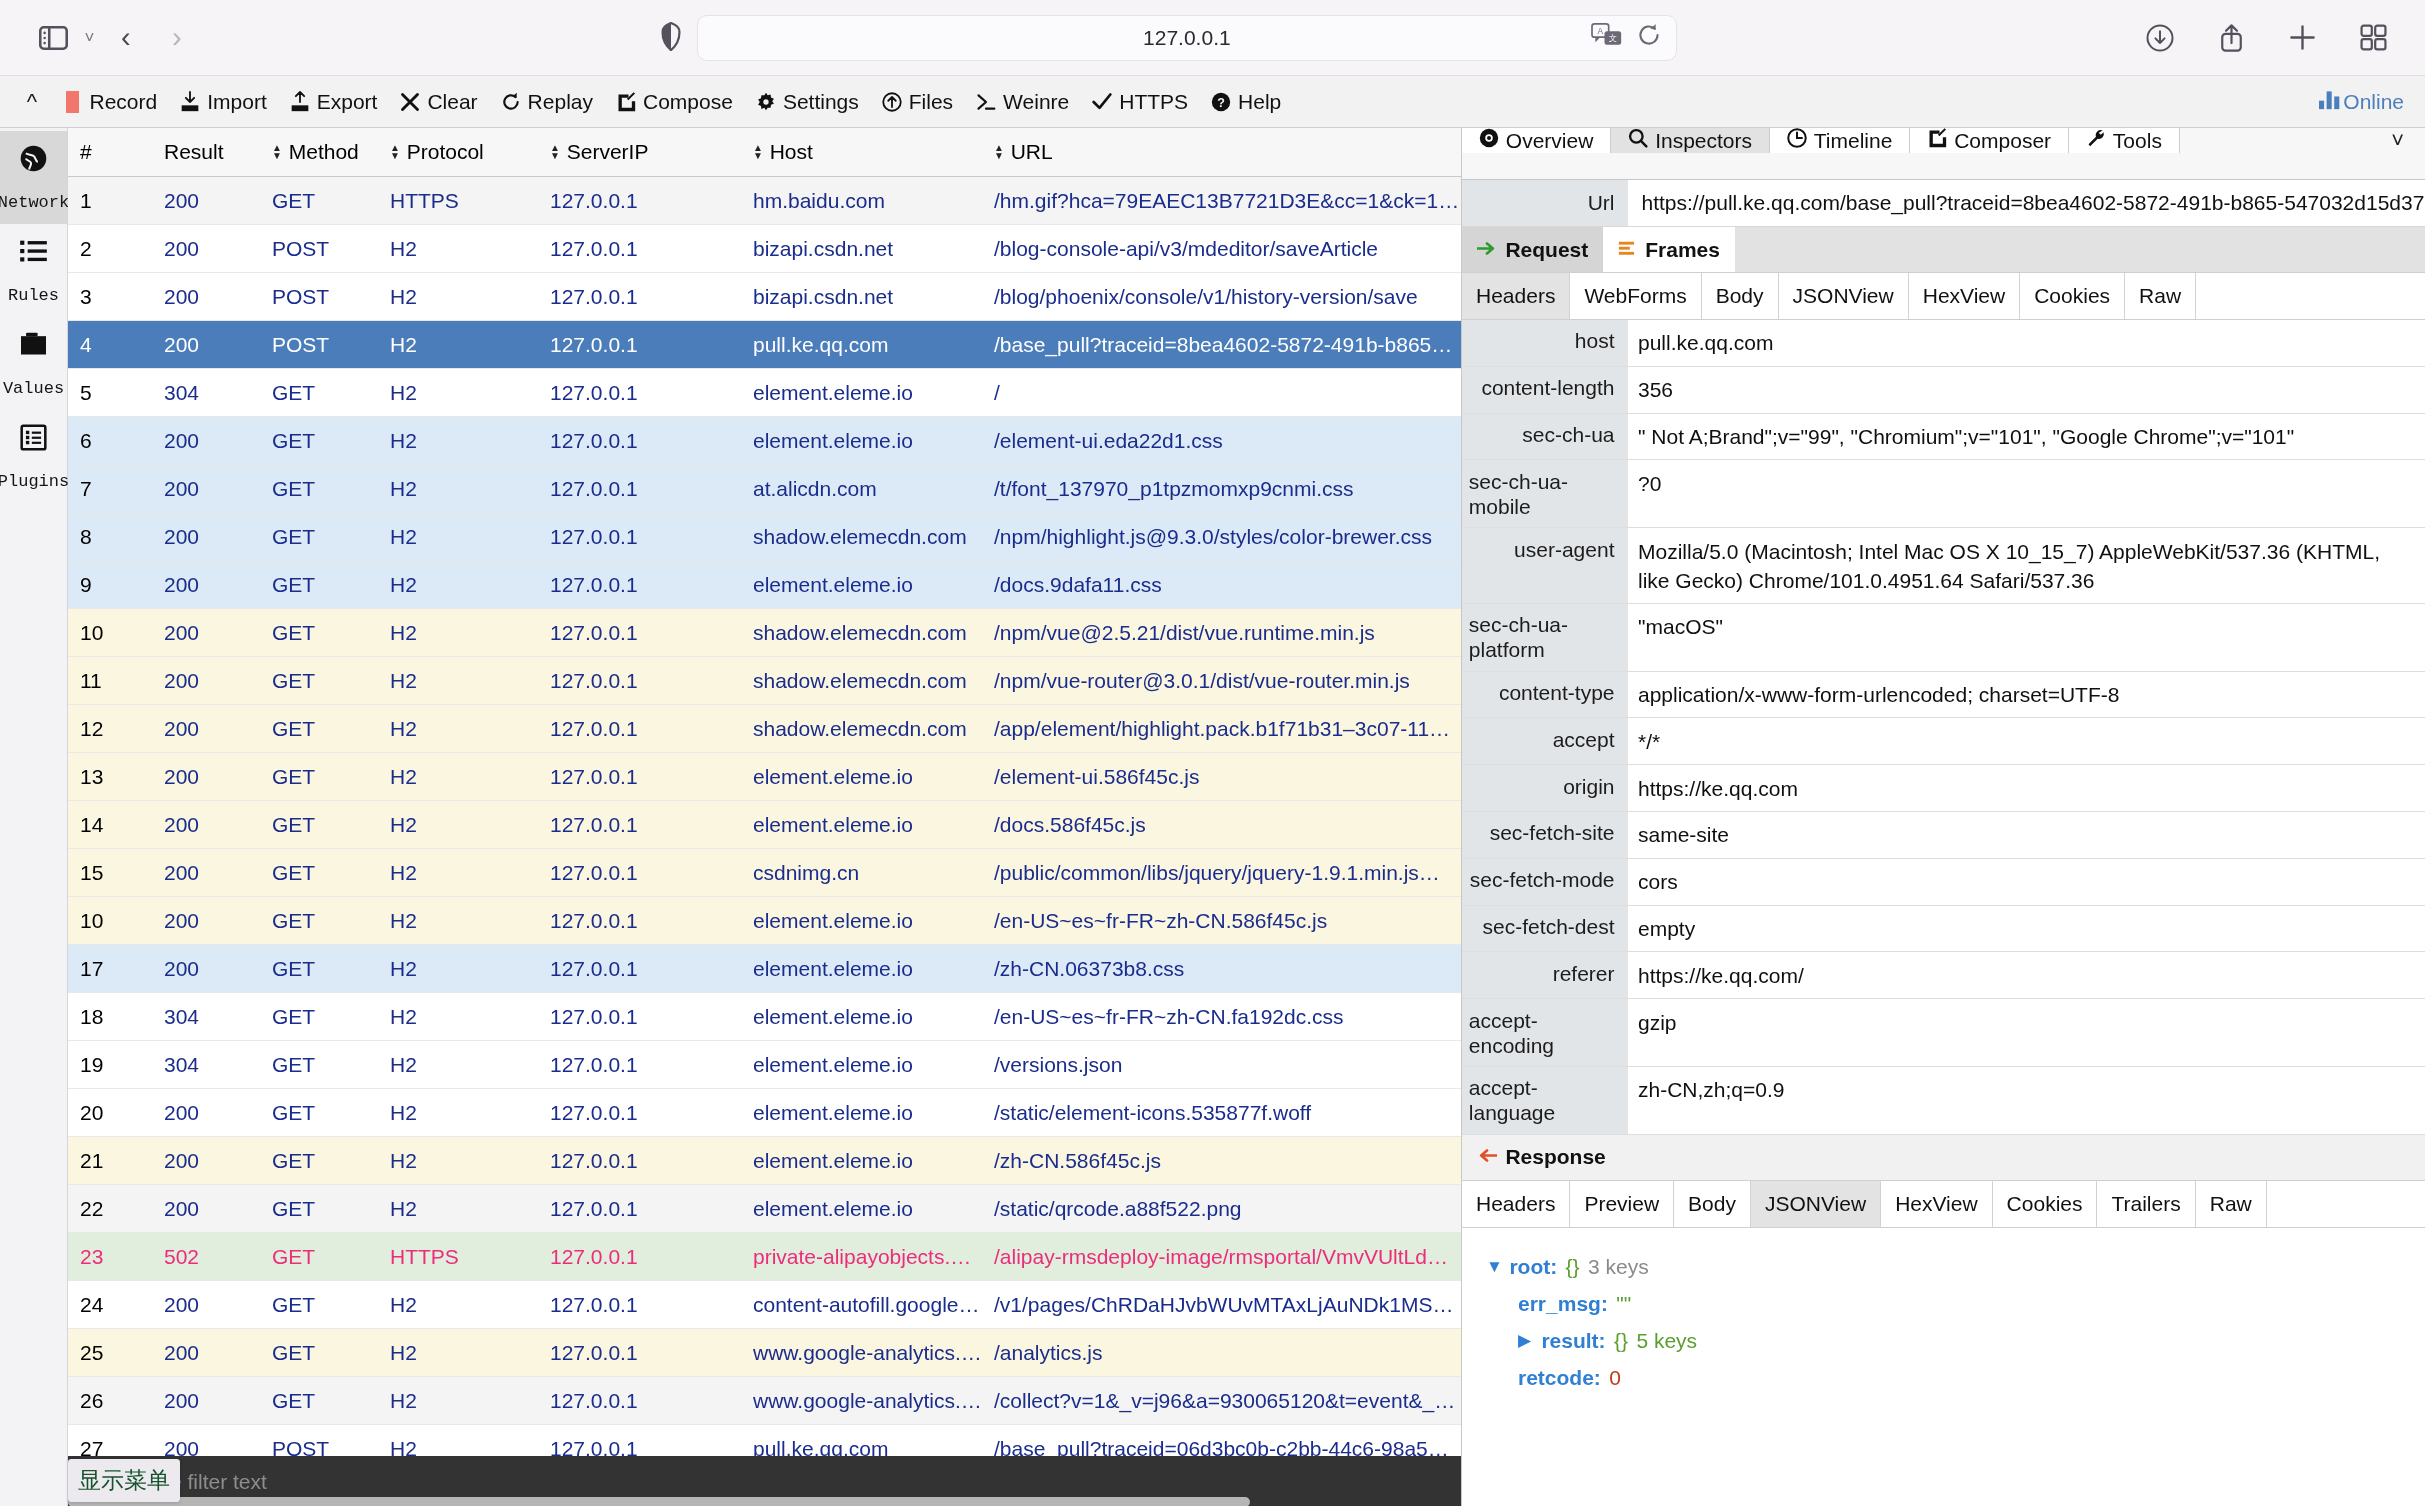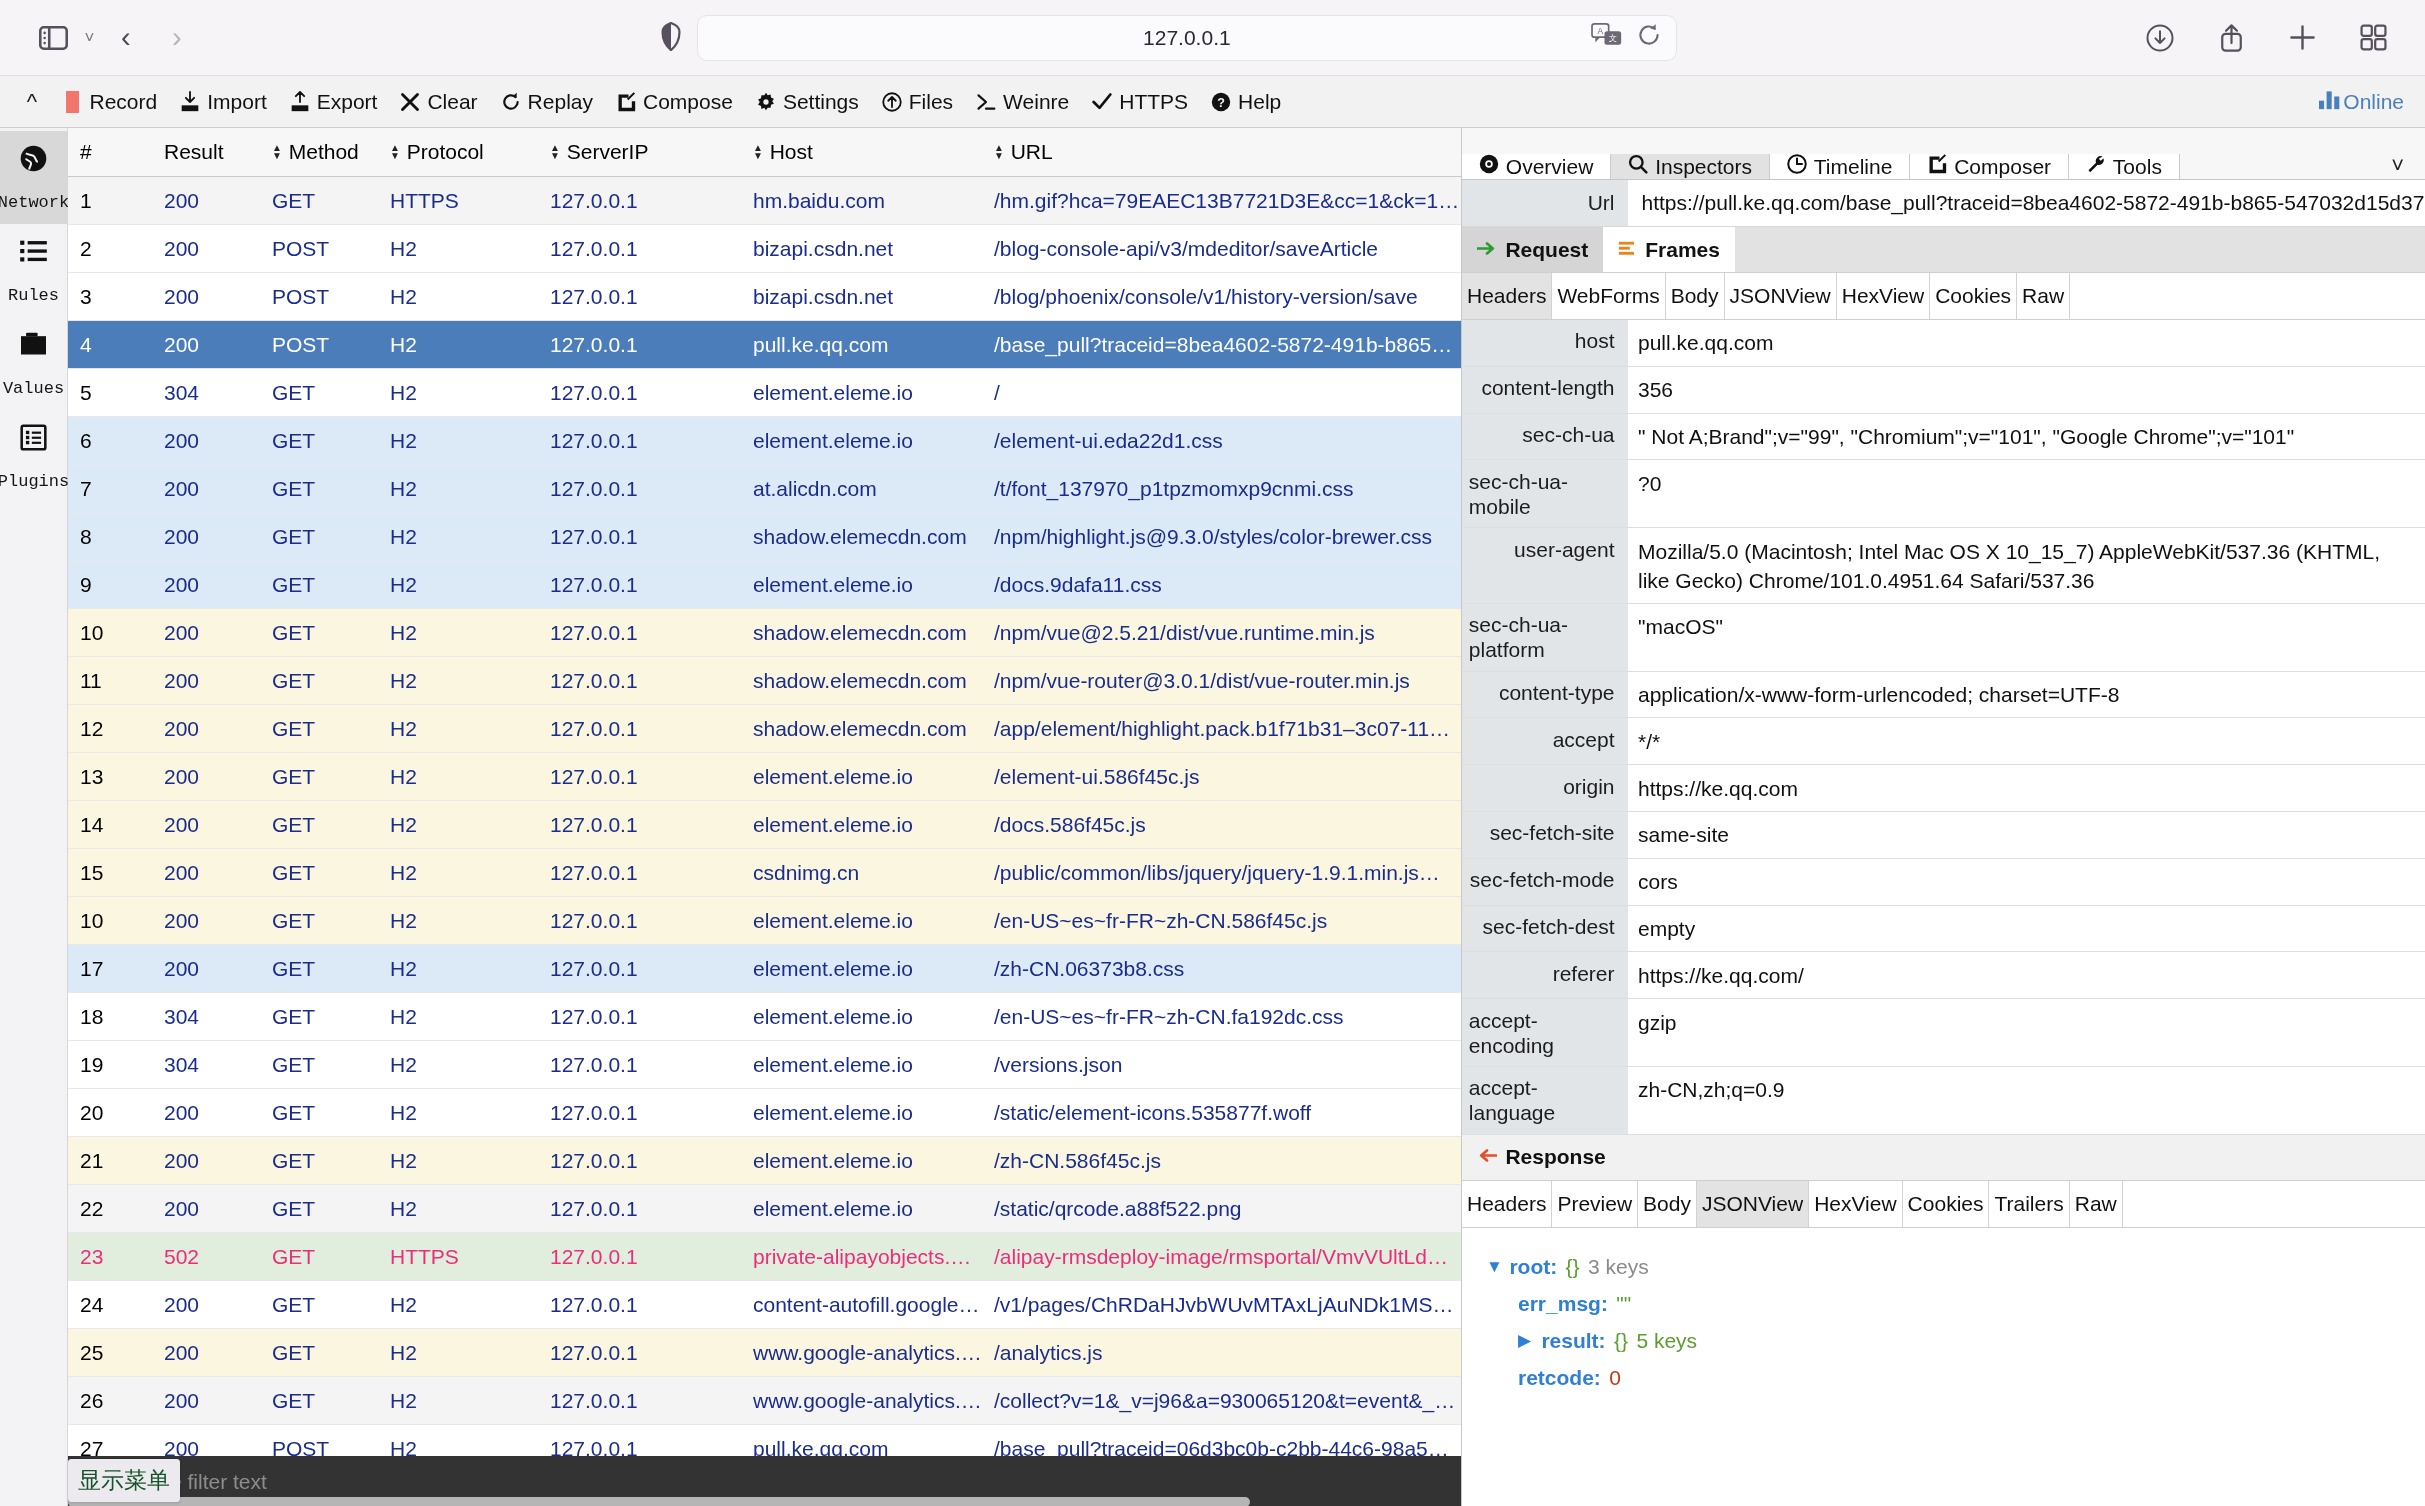--- a/index.html
+++ b/index.html
@@ -218,21 +218,21 @@
   .inspector {
     flex: 1;
     display: flex; flex-direction: column;
     background: #fff;
     min-width: 0;
   }
   .insp-tabs {
     height: 52px;
     background: #f7f7f7;
     display: flex;
-    align-items: flex-end;
+    align-items: flex-start;
     border-bottom: 0.8px solid #c6c6c6;
     flex-shrink: 0;
     position: relative;
   }
   .insp-tab {
     display: flex; align-items: center; gap: 6.8px;
     padding: 0 17px;
     font-size: 21px;
     color: #111;
     background: #fff;
@@ -287,21 +287,21 @@
 
   .subtabs {
     height: 47px;
     display: flex; align-items: stretch;
     background: #f7f7f7;
     border-bottom: 0.8px solid #cfcfcf;
     flex-shrink: 0;
   }
   .subtab {
     display: flex; align-items: center;
-    padding: 0 5px;
+    padding: 0 14px;
     font-size: 21px; color: #111;
     background: #fff;
     border-right: 0.8px solid #d2d2d2;
     white-space: nowrap;
   }
   .subtab.active { background: #e3e3e3; }
   .subtab-filler { flex: 1; background: #fff; }
 
   .hdr-table { flex-shrink: 0; }
   .hdr-row {

